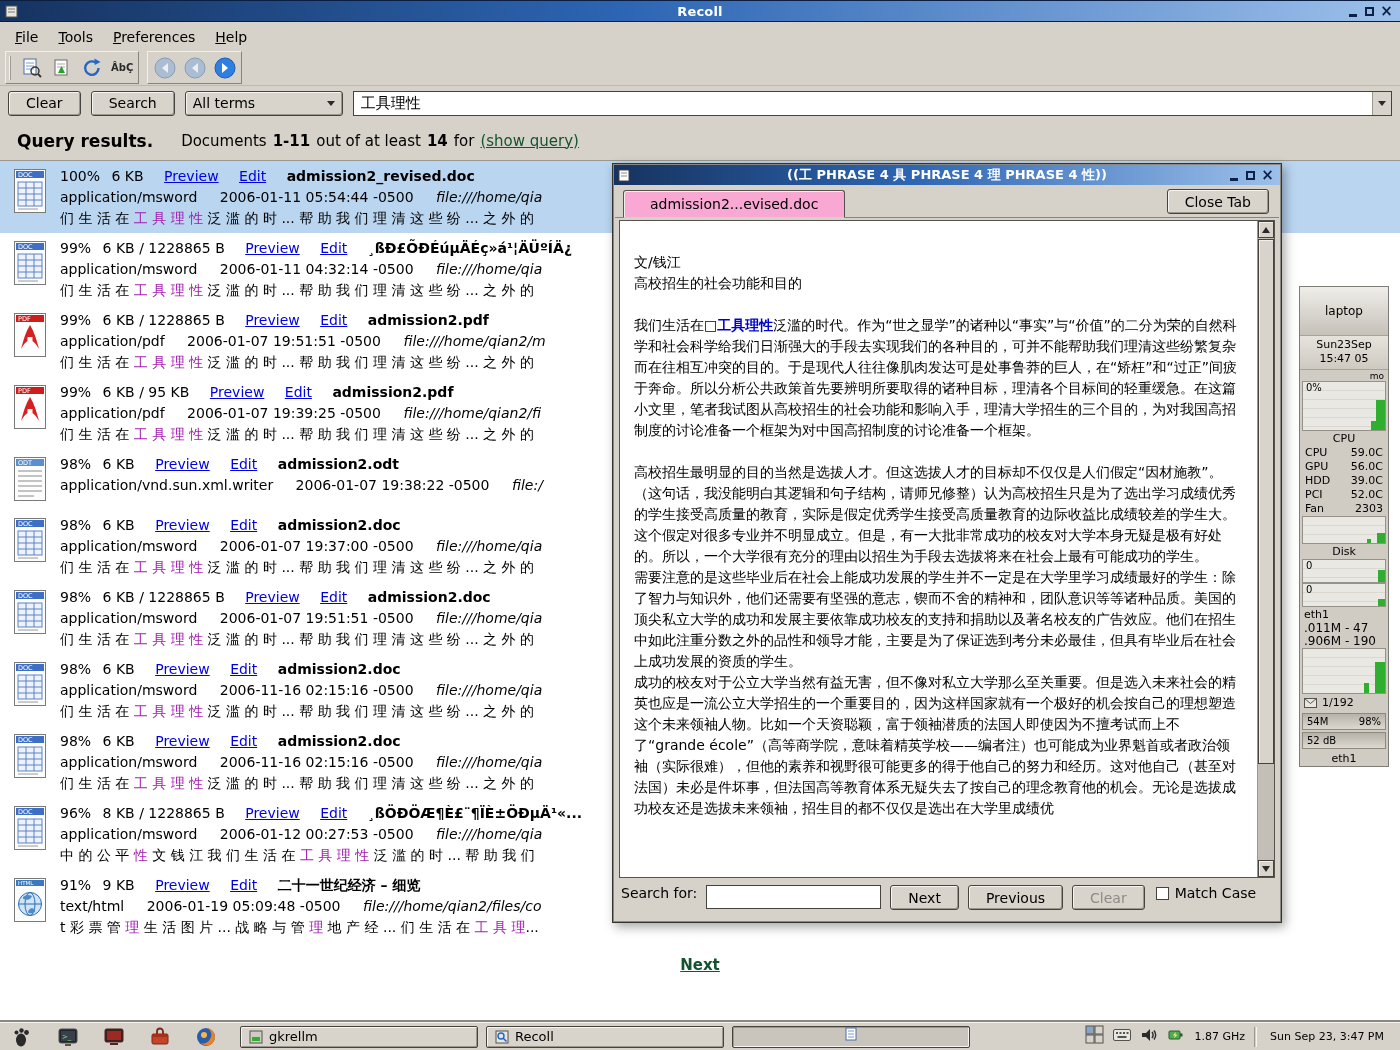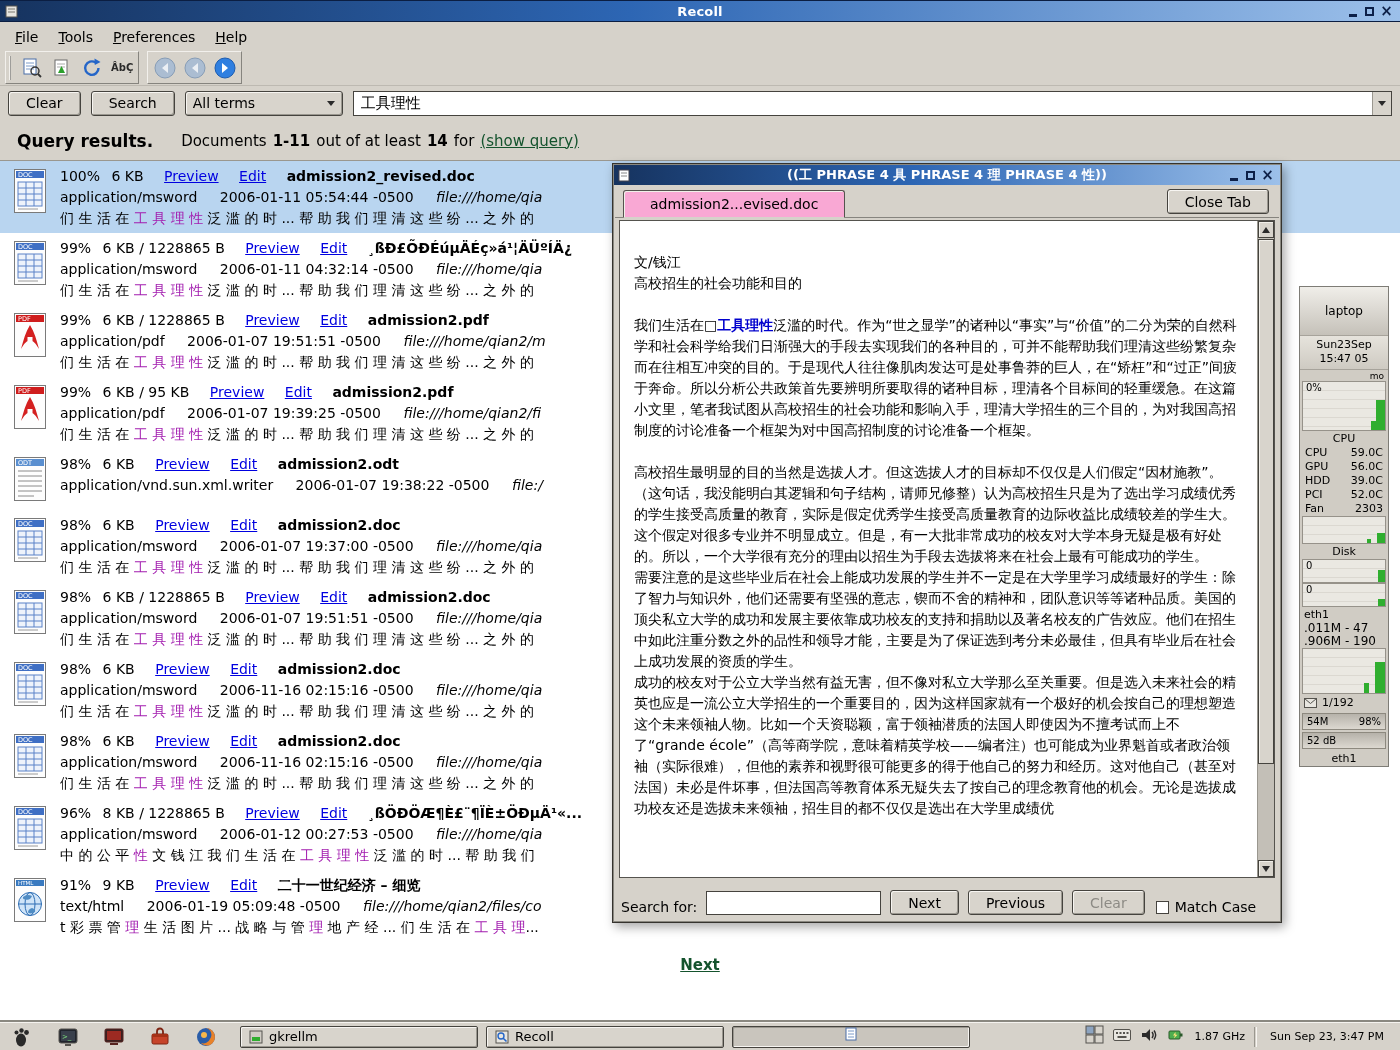--- a/index.html
+++ b/index.html
@@ -79,21 +79,21 @@
     padding:10px 34px 8px 14px; font-size:14px; line-height:21px; overflow:hidden; }
   .pline { min-height:21px; }
   .phl { color:#0000cd; font-weight:bold; }
   .pw-scrollbar { position:absolute; top:57px; right:7px; bottom:45px; width:17px; background:#c3bfb7; border-left:1px solid #9a978f; }
   .sb-btn { position:absolute; left:0; right:0; height:17px; background:#d8d4cc; border:1px solid #45433e;
     box-shadow:inset 1px 1px 0 #f1efe9; display:flex; align-items:center; justify-content:center; }
   .sb-up { top:0; } .sb-down { bottom:0; }
   .arr-up { width:0; height:0; border:4px solid transparent; border-bottom:6px solid #2a2a2a; margin-top:-4px; }
   .arr-dn { width:0; height:0; border:4px solid transparent; border-top:6px solid #2a2a2a; margin-bottom:-4px; }
   .sb-thumb { position:absolute; left:0; right:0; top:18px; height:80%; background:#d8d4cc; border:1px solid #45433e; box-shadow:inset 1px 1px 0 #f1efe9; }
-  .pw-findbar { position:absolute; left:8px; right:8px; bottom:7px; height:30px; display:flex; align-items:flex-end; gap:9px; font-size:14px; }
+  .pw-findbar { position:absolute; left:8px; right:8px; bottom:7px; height:30px; display:flex; align-items:flex-start; gap:9px; font-size:14px; }
   .pw-find-input { width:175px; height:24px; background:#fff; border:1px solid #45433e; }
   .checkbox { width:13px; height:13px; background:#fff; border:1px solid #45433e; display:inline-block; flex:none; }
   .cb-wrap { display:flex; align-items:center; gap:6px; margin-left:2px; }
 
   
   .gkrellm { position:absolute; left:1299px; top:286px; width:90px; background:#d0ccc4; border:1px solid #7e7c76; font-size:11px; z-index:30; }
   .gk-head { text-align:center; font-size:12px; padding:17px 0; background:linear-gradient(#f0eee9,#c5c1b9); border-bottom:1px solid #a7a39b; }
   .gk-clock { text-align:center; line-height:14px; padding:2px 0 3px; background:linear-gradient(#e6e3dc,#cecac2); border-bottom:1px solid #a7a39b; }
   .gk-small { font-size:9px; text-align:right; padding:1px 4px 0 0; }
   .gk-chart { position:relative; margin:0 2px; background:repeating-linear-gradient(to bottom,#eae8e2 0 8px,#dbd8d1 8px 9px); border:1px solid #96928a; overflow:hidden; }

